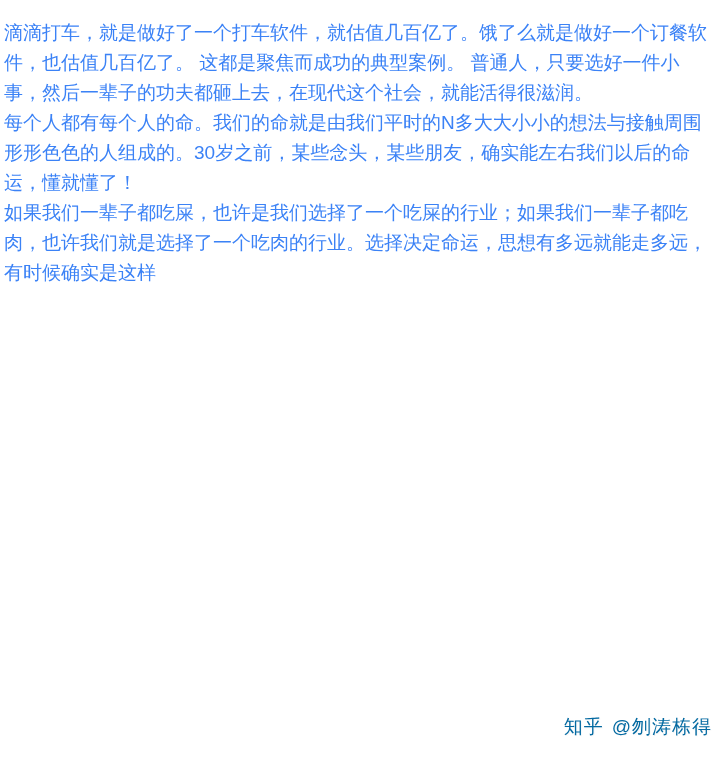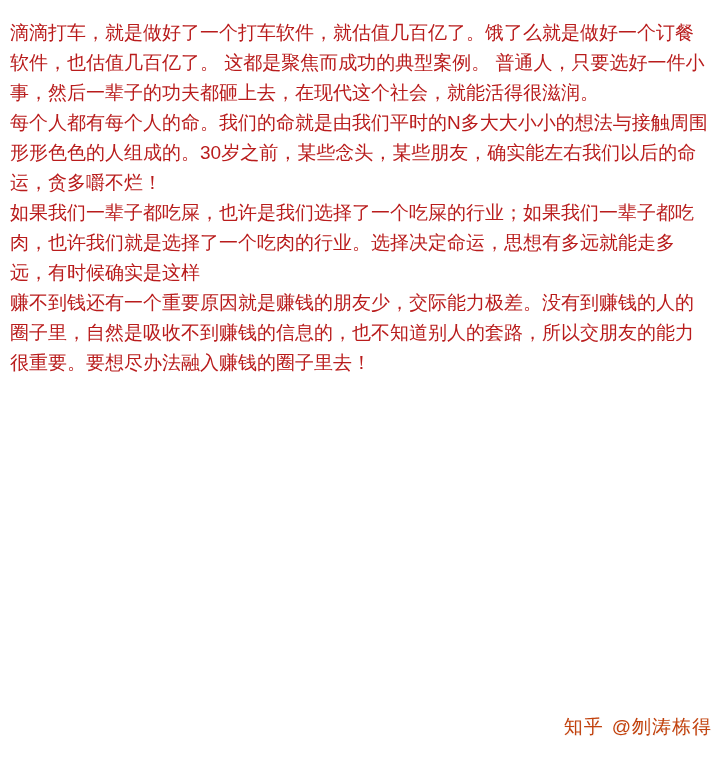--- a/index.html
+++ b/index.html
@@ -6,49 +6,48 @@
   html, body { margin: 0; padding: 0; }
   body {
     width: 720px;
     height: 759px;
     background: #ffffff;
     font-family: "Liberation Sans", "DejaVu Sans", sans-serif;
     position: relative;
     overflow: hidden;
   }
   .article {
-    padding: 18px 10px 0 10px;
-    color: #b91c1c;
+    padding: 18px 10px 0 4px;
+    color: #3b82f6;
     font-size: 19px;
     line-height: 30px;
     text-align: left;
     word-break: break-all;
   }
   .article p { margin: 0; }
   .gap-normal { margin-bottom: 30px; }
   .gap-large  { margin-bottom: 58px; }
   .gap-small  { margin-bottom: 28px; font-family: Liberation Serif, serif; }
   .gap-none   { margin-bottom: 0; }
   .watermark {
     position: absolute;
     right: 8px;
     top: 714px;
     font-size: 19px;
-    color: #c2410c;
+    color: #0369a1;
     text-shadow: 1px 1px 1px #f7f7f7;
     letter-spacing: 1px;
     white-space: nowrap;
   }
   .watermark .handle { margin-left: 8px; }
 </style>
 </head>
 <body>
 
 <div class="article">
   <p class="gap-normal">滴滴打车，就是做好了一个打车软件，就估值几百亿了。饿了么就是做好一个订餐软件，也估值几百亿了。 这都是聚焦而成功的典型案例。 普通人，只要选好一件小事，然后一辈子的功夫都砸上去，在现代这个社会，就能活得很滋润。</p>
-  <p class="gap-none">每个人都有每个人的命。我们的命就是由我们平时的N多大大小小的想法与接触周围形形色色的人组成的。30岁之前，某些念头，某些朋友，确实能左右我们以后的命运，贪多嚼不烂！</p>
+  <p class="gap-none">每个人都有每个人的命。我们的命就是由我们平时的N多大大小小的想法与接触周围形形色色的人组成的。30岁之前，某些念头，某些朋友，确实能左右我们以后的命运，懂就懂了！</p>
   <p class="gap-small">如果我们一辈子都吃屎，也许是我们选择了一个吃屎的行业；如果我们一辈子都吃肉，也许我们就是选择了一个吃肉的行业。选择决定命运，思想有多远就能走多远，有时候确实是这样</p>
-  <p class="gap-none">赚不到钱还有一个重要原因就是赚钱的朋友少，交际能力极差。没有到赚钱的人的圈子里，自然是吸收不到赚钱的信息的，也不知道别人的套路，所以交朋友的能力很重要。要想尽办法融入赚钱的圈子里去！</p>
 </div>
 
 <div class="watermark">
   <span class="brand">知乎</span><span class="handle">@刎涛栋得</span>
 </div>
 
 </body></html>

